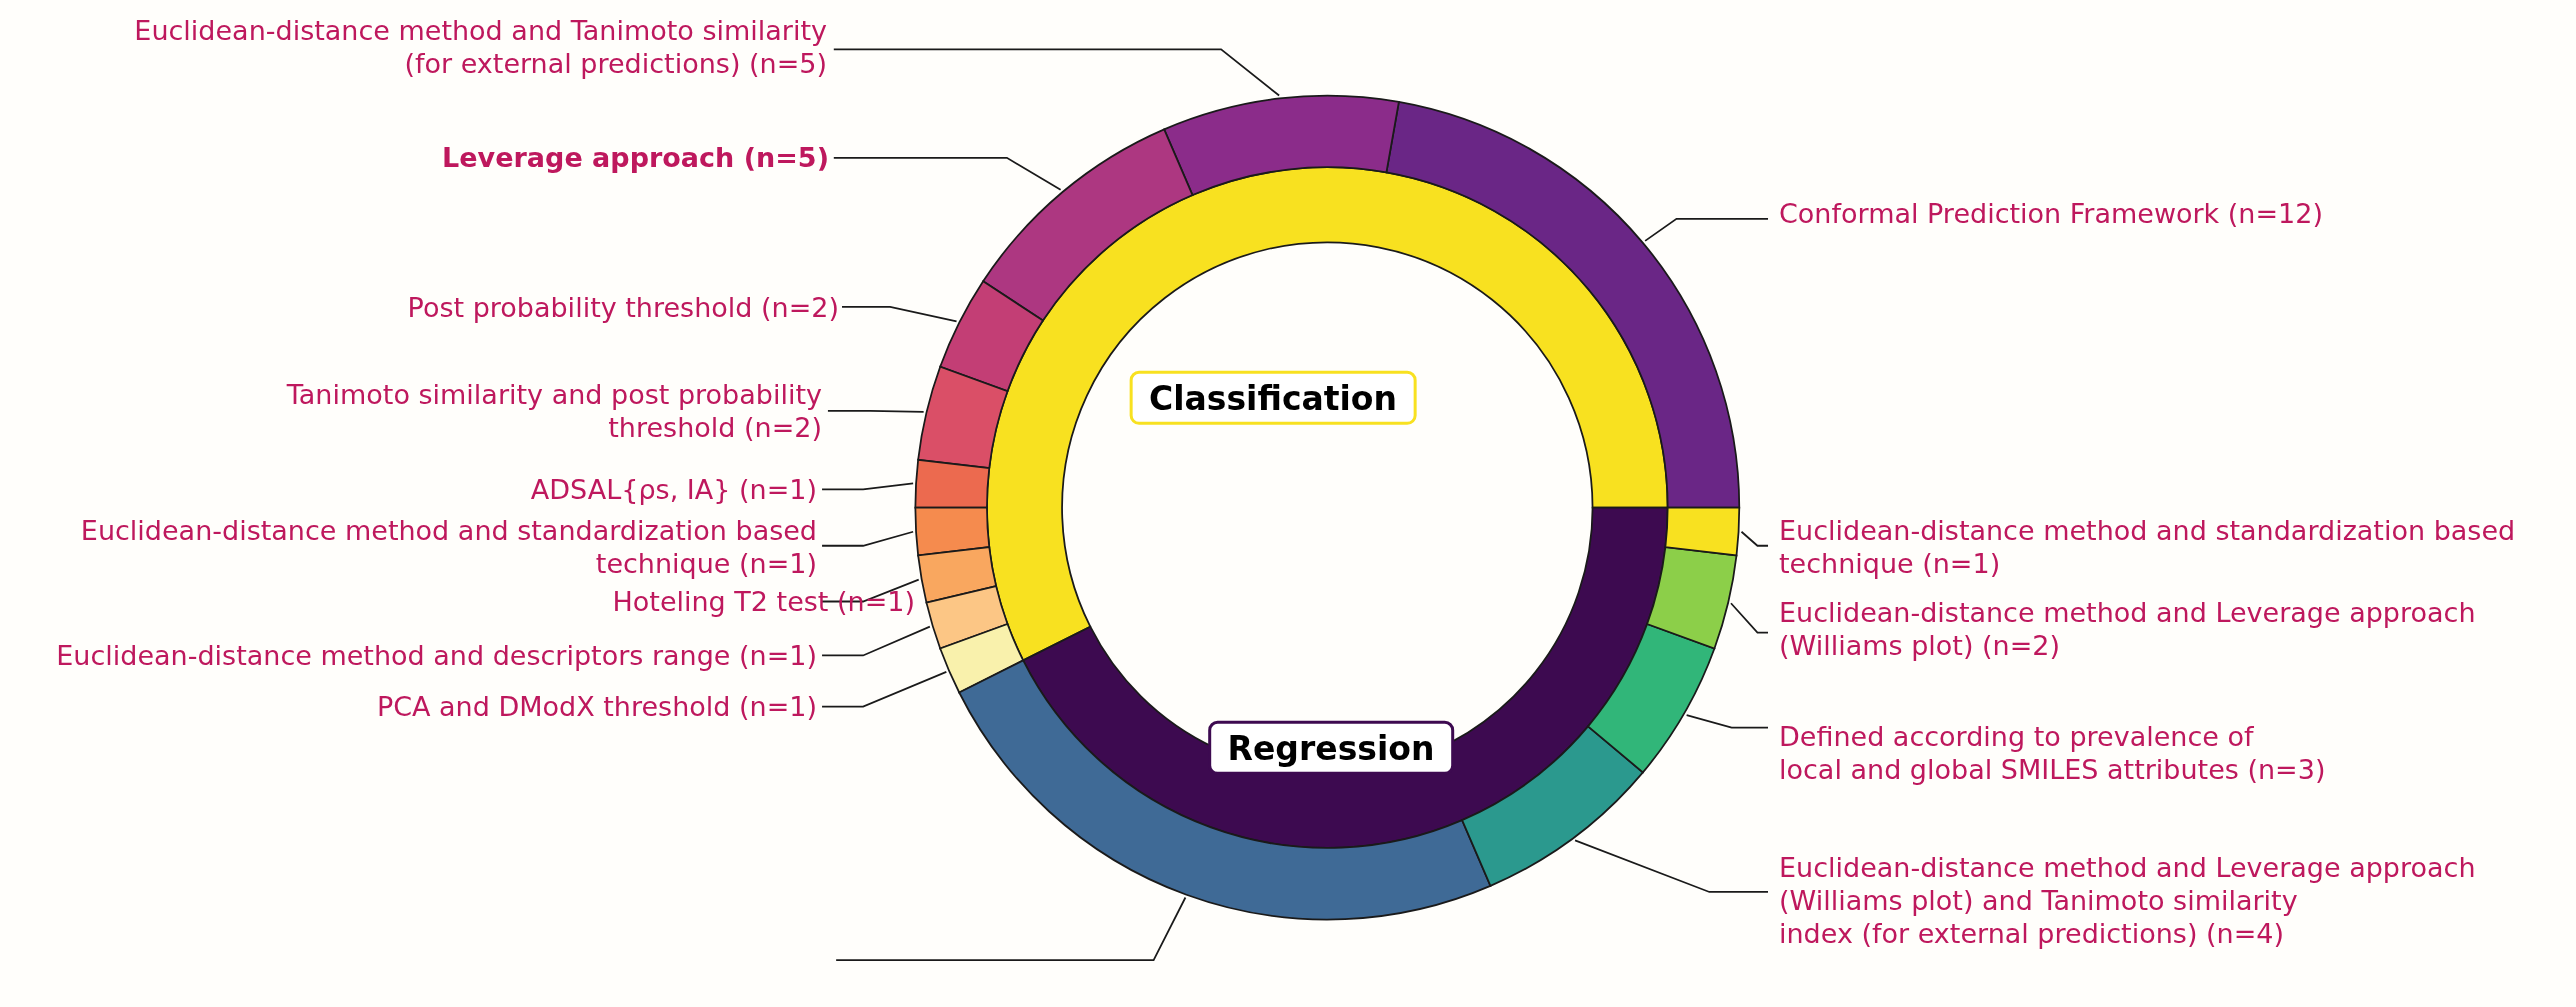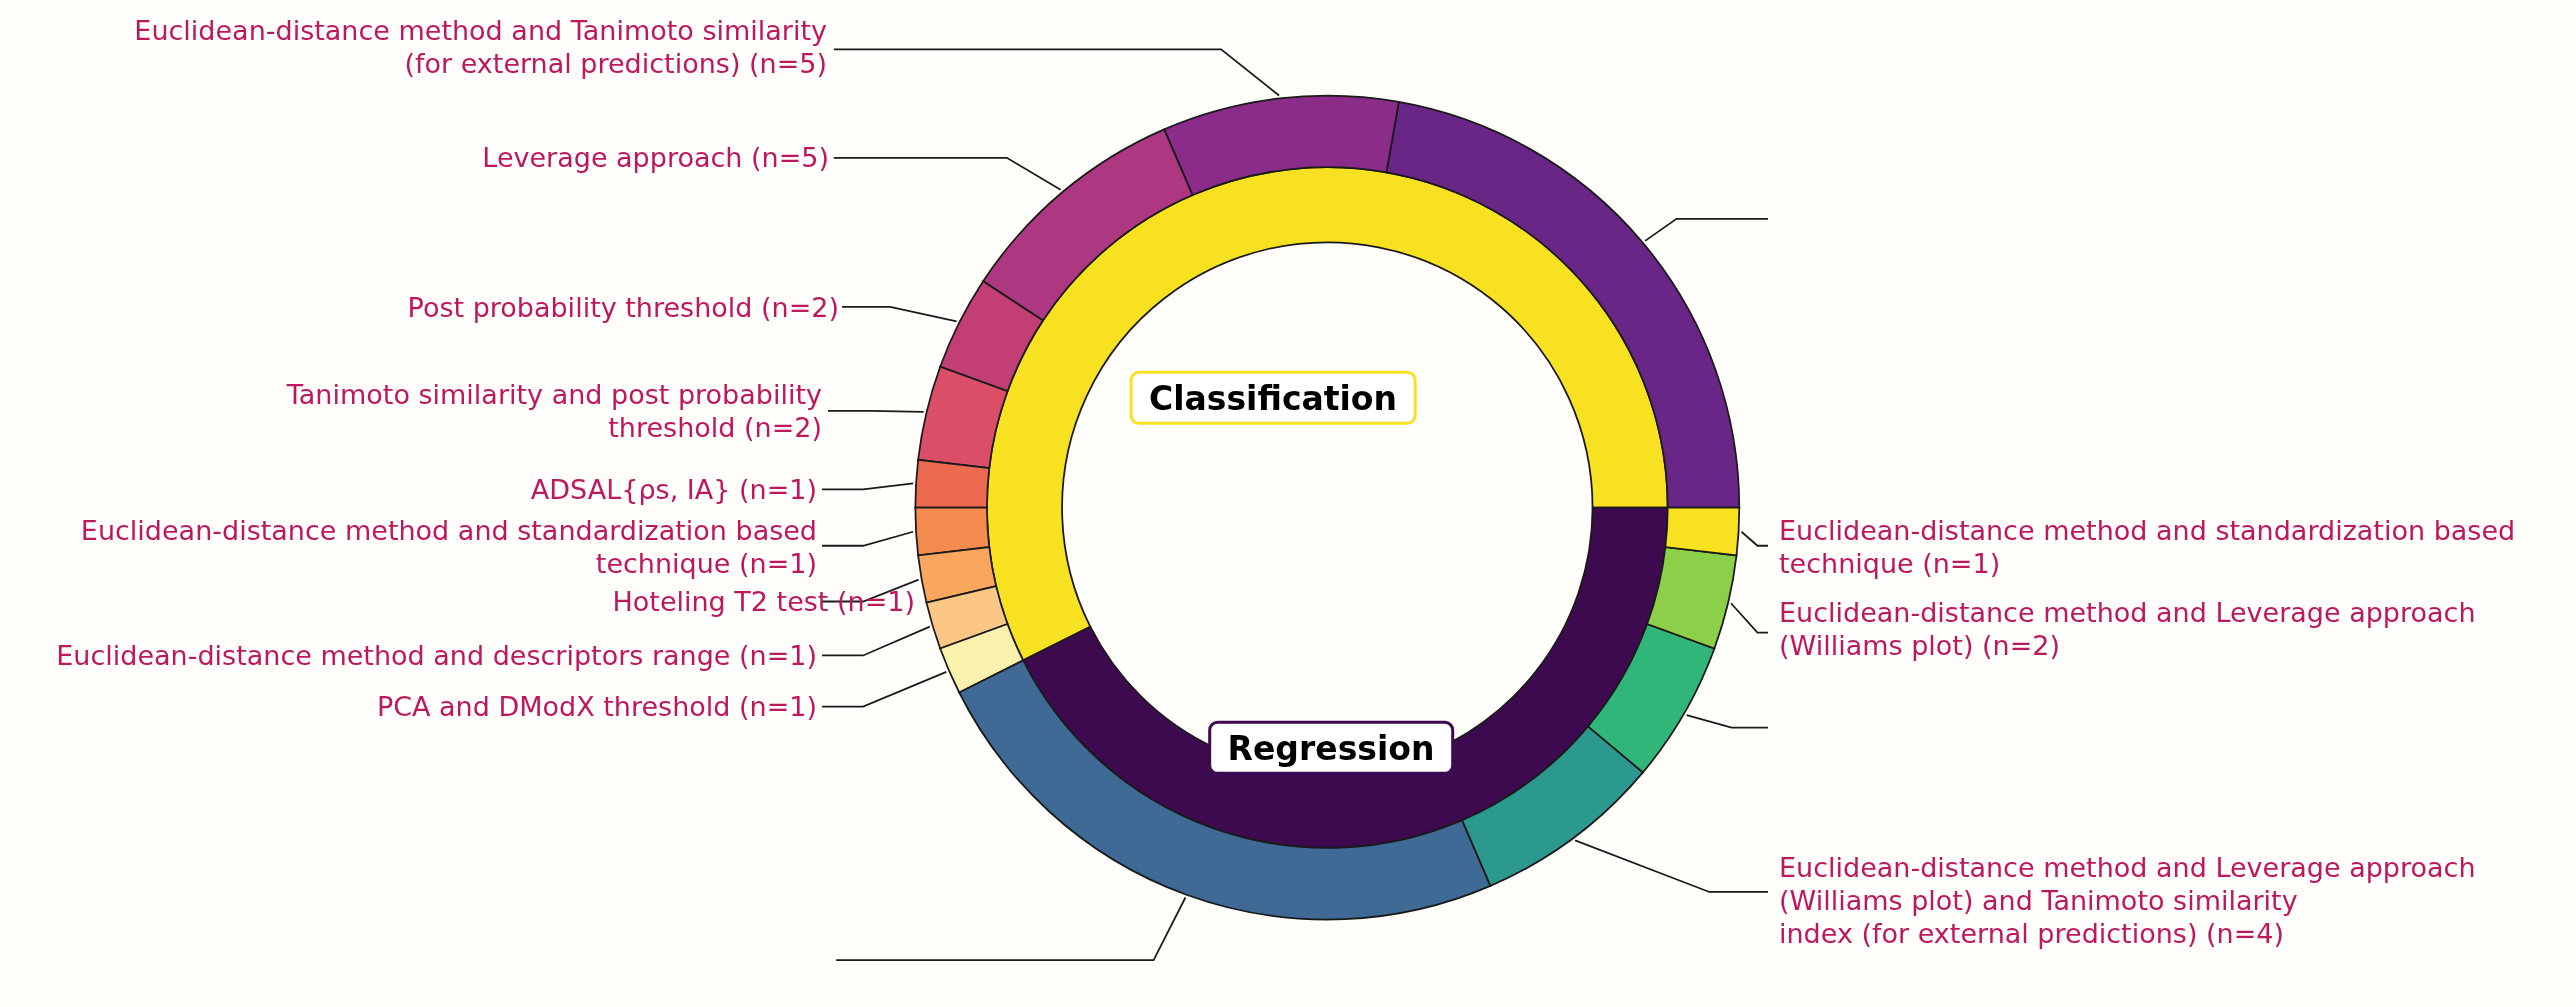--- a/index.html
+++ b/index.html
@@ -85,46 +85,49 @@
       <polyline points="1424,1636 1965,1636 2019.2,1529.4" class="leader"></polyline>
       <polyline points="3012,1520 2912,1520 2683.2,1432.1" class="leader"></polyline>
       <polyline points="3012,1240 2950,1240 2873.3,1218.5" class="leader"></polyline>
       <polyline points="3012,1078 2994,1078 2948.9,1028" class="leader"></polyline>
       <polyline points="3012,930 2994,930 2966.8,906.1" class="leader"></polyline>
     </svg>
 
   <div class="callout align-right" style="right:1749px; top:14px;">Euclidean-distance method and Tanimoto similarity
 (for external predictions) (n=5)</div>
 
-  <div class="callout align-right" style="right:1747px; top:141px;">Leverage approach (n=5)</div>
+  <div class="callout align-right" style="right:1747px; top:141px;font-weight:bold;">Leverage approach (n=5)</div>
 
   <div class="callout align-right" style="right:1737px; top:291px;">Post probability threshold (n=2)</div>
 
   <div class="callout align-right" style="right:1754px; top:378px;">Tanimoto similarity and post probability
 threshold (n=2)</div>
 
   <div class="callout align-right" style="right:1759px; top:473px;">ADSAL{ρs, IA} (n=1)</div>
 
   <div class="callout align-right" style="right:1759px; top:514px;">Euclidean-distance method and standardization based
 technique (n=1)</div>
 
   <div class="callout align-right" style="right:1661px; top:585px;">Hoteling T2 test (n=1)</div>
 
   <div class="callout align-right" style="right:1759px; top:639px;margin-left:9px;">Euclidean-distance method and descriptors range (n=1)</div>
 
   <div class="callout align-right" style="right:1759px; top:690px;">PCA and DModX threshold (n=1)</div>
 
 
+  <div class="callout align-left" style="left:1779px; top:197px;">Conformal Prediction Framework (n=12)</div>
 
   <div class="callout align-left" style="left:1779px; top:514px;">Euclidean-distance method and standardization based
 technique (n=1)</div>
 
   <div class="callout align-left" style="left:1779px; top:596px;">Euclidean-distance method and Leverage approach
 (Williams plot) (n=2)</div>
 
+  <div class="callout align-left" style="left:1779px; top:720px;">Defined according to prevalence of
+local and global SMILES attributes (n=3)</div>
 
   <div class="callout align-left" style="left:1779px; top:851px;">Euclidean-distance method and Leverage approach
 (Williams plot) and Tanimoto similarity
 index (for external predictions) (n=4)</div>
 
   <div class="center-label reg" style="left:1331px; top:748px;">Regression</div>
 
   <div class="center-label cls" style="left:1273px; top:398px;">Classification</div>
 
 </div>

